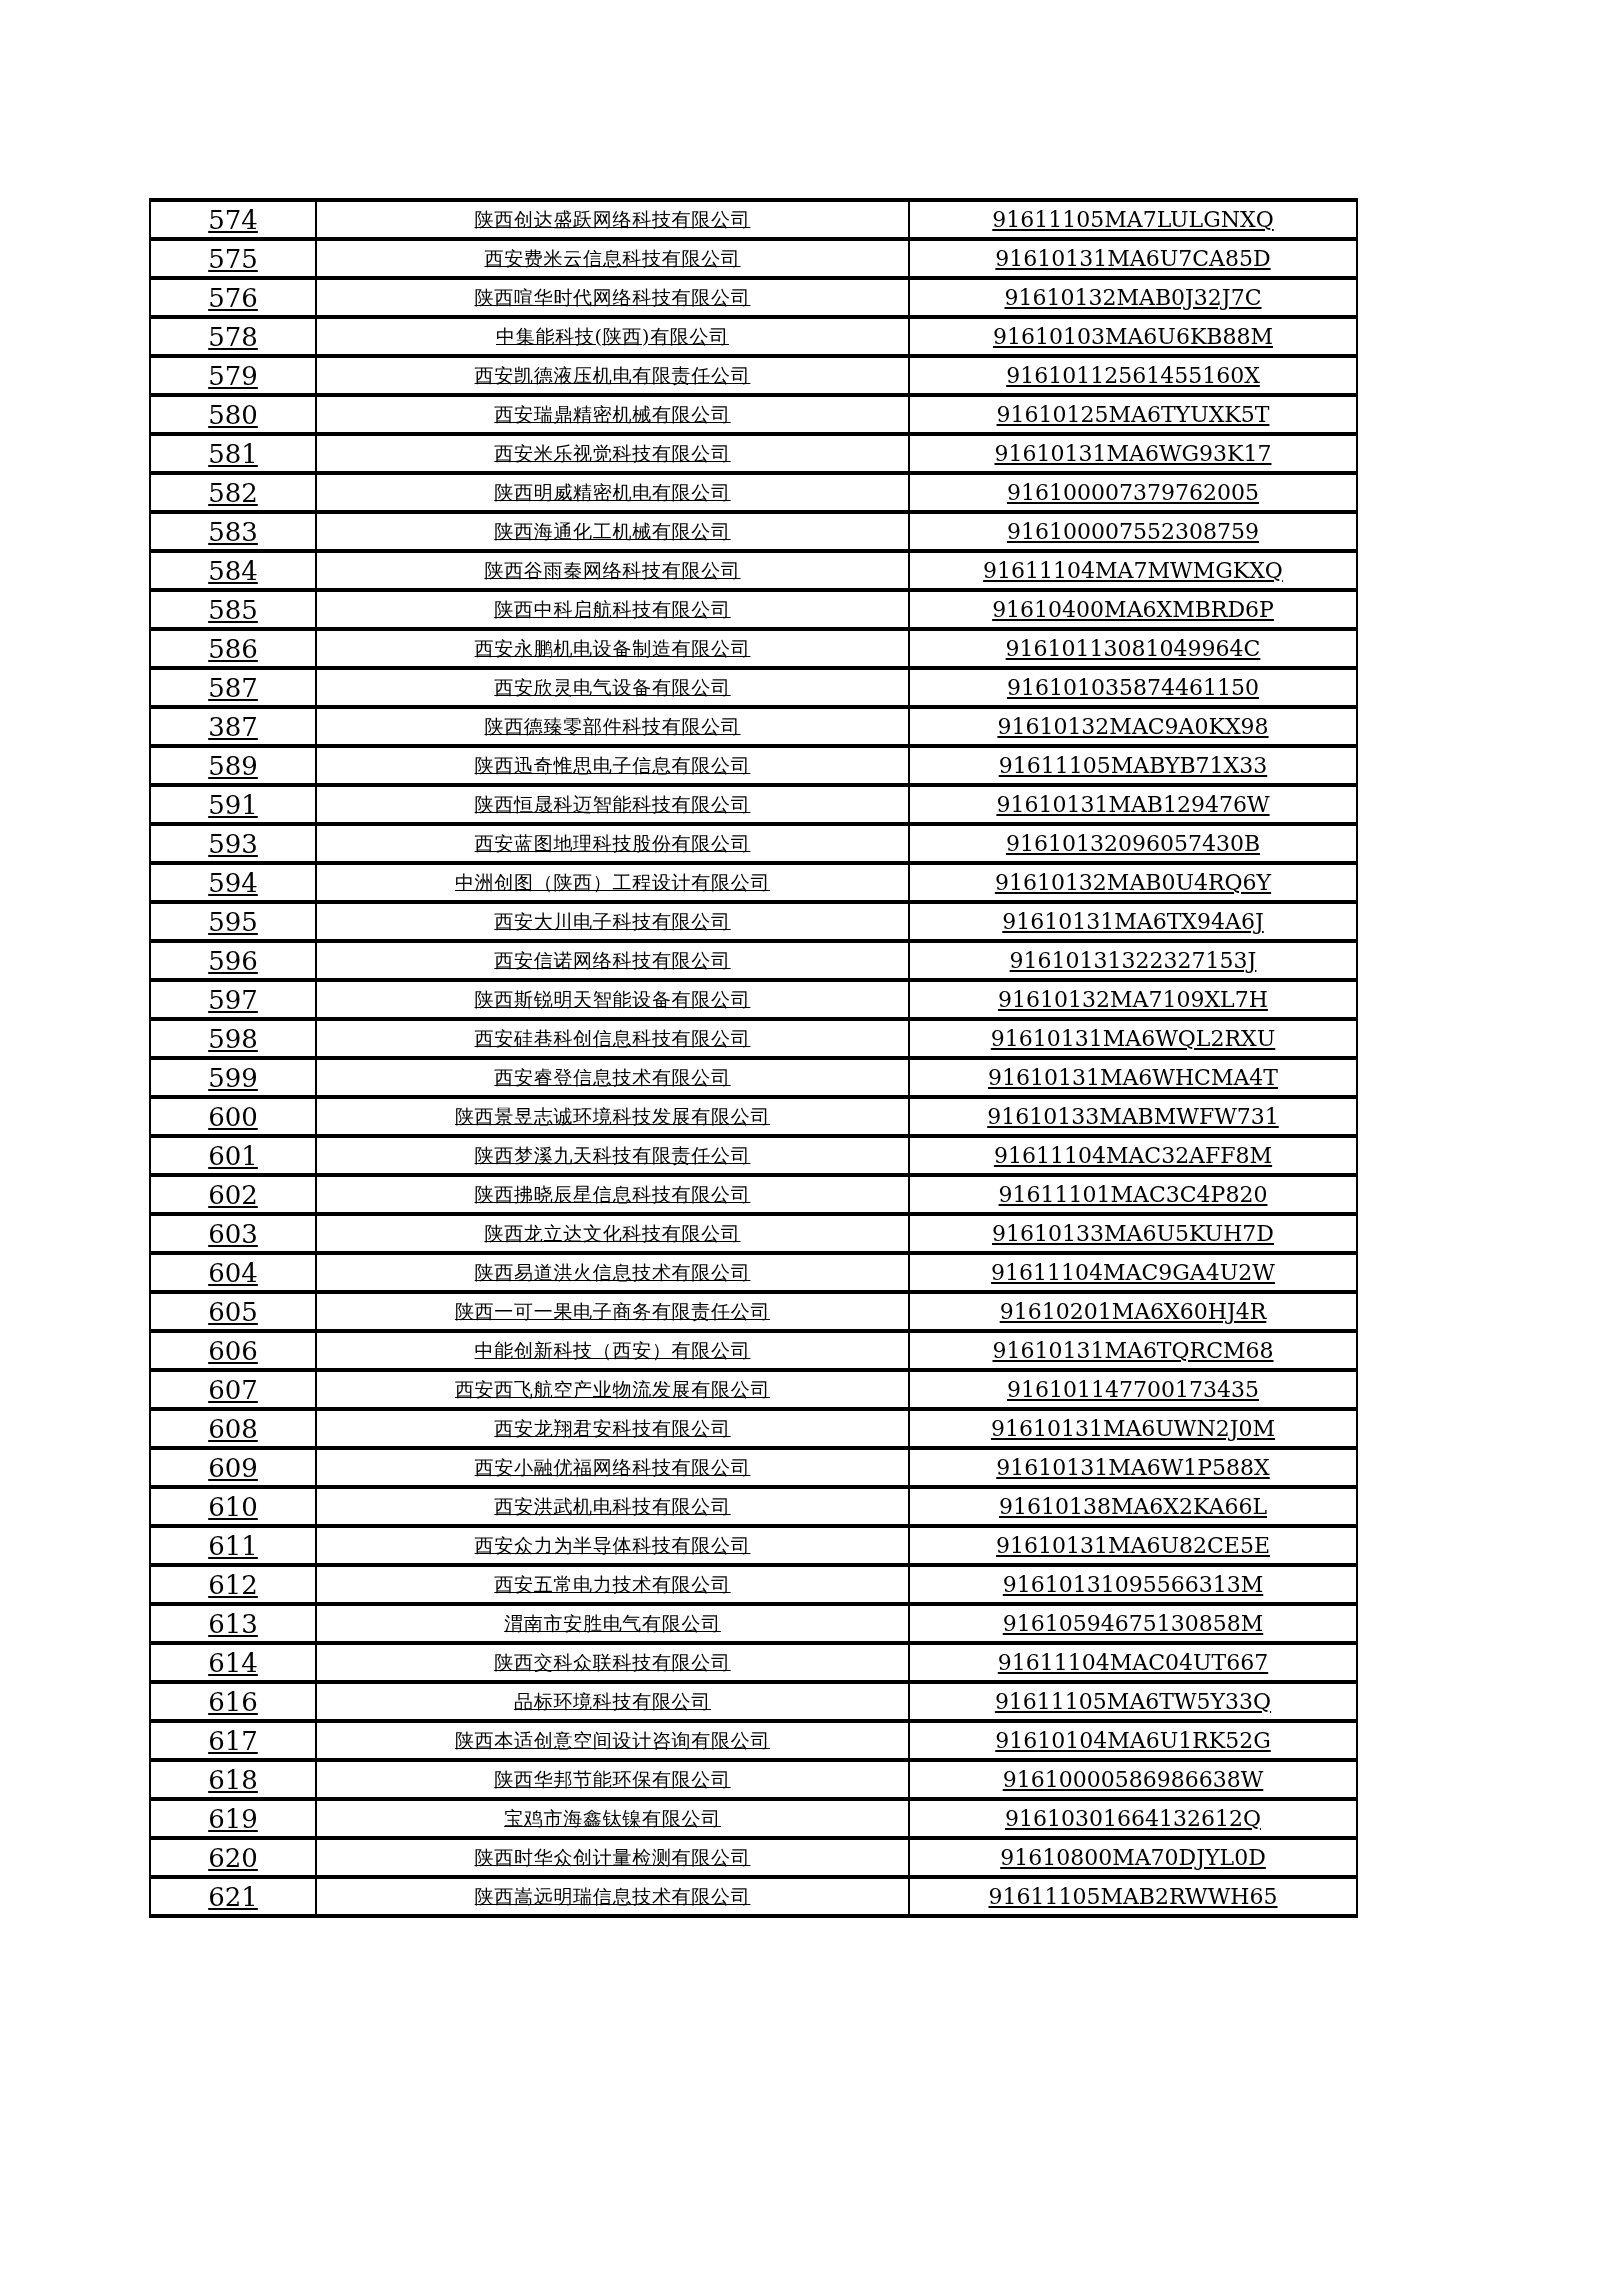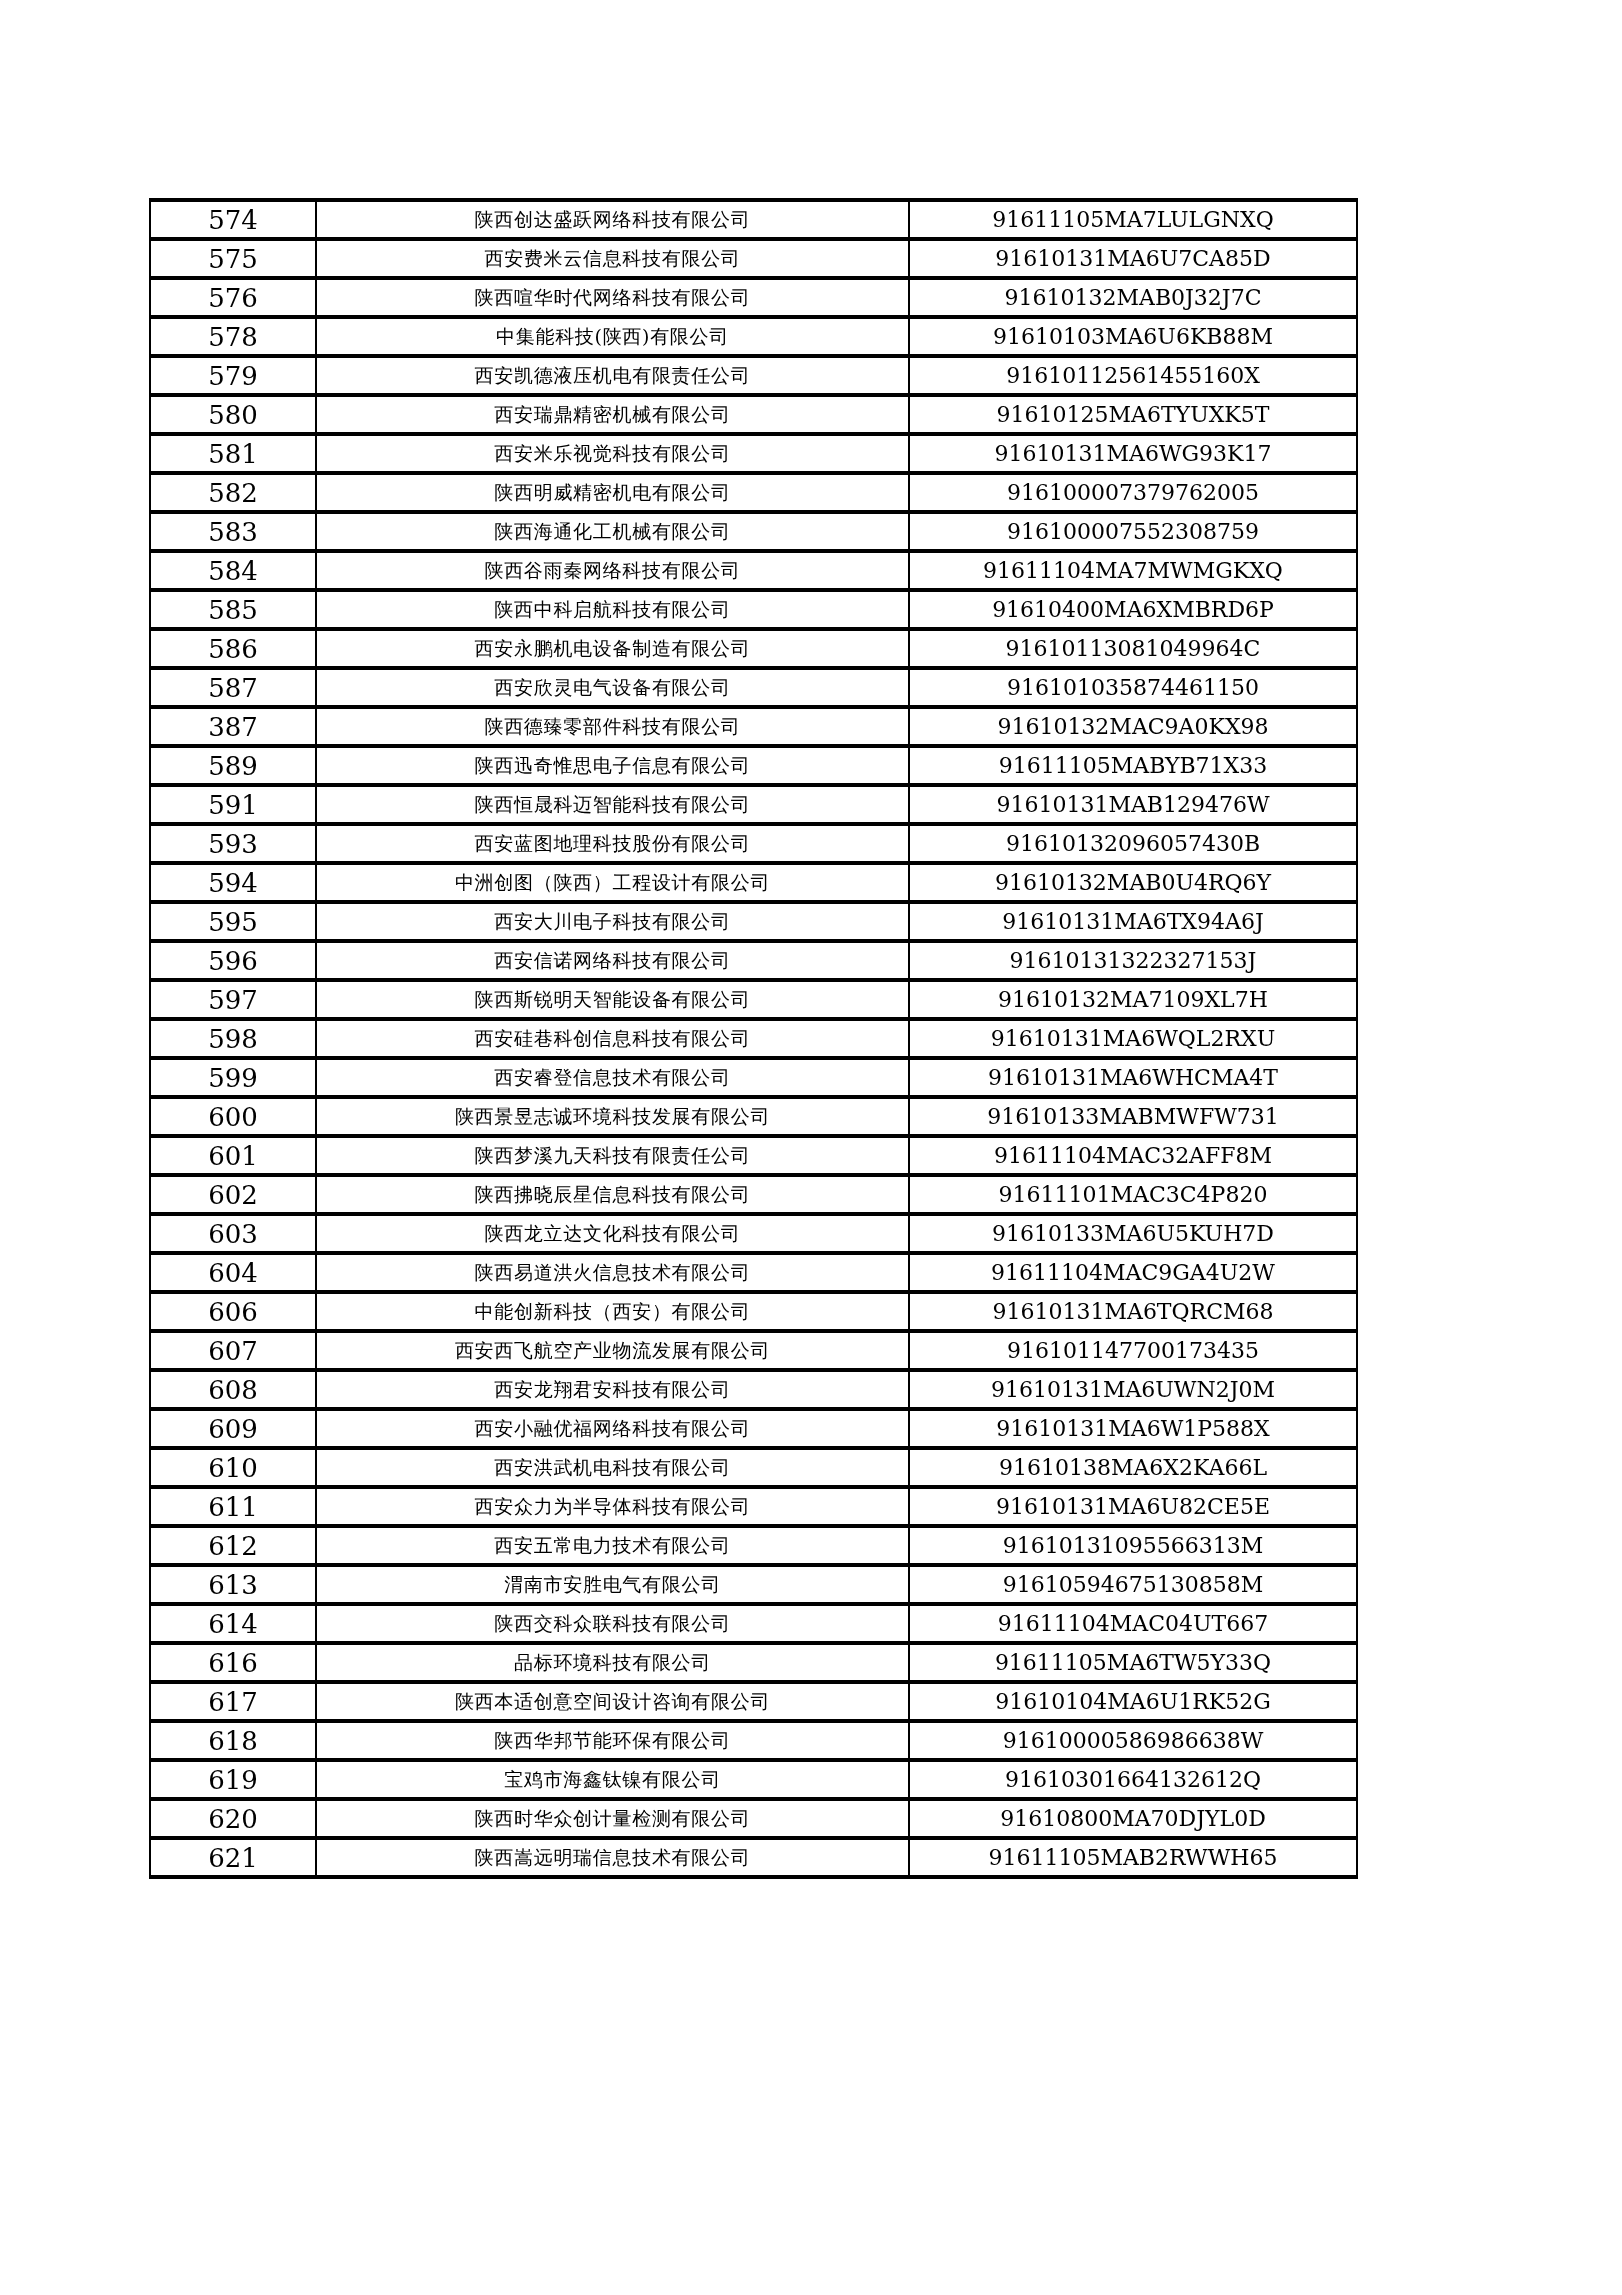--- a/index.html
+++ b/index.html
@@ -12,20 +12,21 @@
     height: 2295px;
     position: relative;
     font-family: "DejaVu Serif", "Liberation Serif", serif;
     color: #000000;
   }
   .table-wrap {
     position: absolute;
     left: 149px;
     top: 198px;
     width: 1106px;
+    text-decoration: underline;
   }
   table.company-table {
     border-collapse: collapse;
     table-layout: fixed;
     width: 100%;
   }
   table.company-table td {
     border-left: 2.6px solid #000;
     border-right: 2.6px solid #000;
     border-top: 4.6px solid #000;
@@ -186,20 +187,25 @@
           <td class="col-no">603</td>
           <td class="col-name">陕西龙立达文化科技有限公司</td>
           <td class="col-code">91610133MA6U5KUH7D</td>
         </tr>
         <tr>
           <td class="col-no">604</td>
           <td class="col-name">陕西易道洪火信息技术有限公司</td>
           <td class="col-code">91611104MAC9GA4U2W</td>
         </tr>
         <tr>
+          <td class="col-no">605</td>
+          <td class="col-name">陕西一可一果电子商务有限责任公司</td>
+          <td class="col-code">91610201MA6X60HJ4R</td>
+        </tr>
+        <tr>
           <td class="col-no">606</td>
           <td class="col-name">中能创新科技（西安）有限公司</td>
           <td class="col-code">91610131MA6TQRCM68</td>
         </tr>
         <tr>
           <td class="col-no">607</td>
           <td class="col-name">西安西飞航空产业物流发展有限公司</td>
           <td class="col-code">916101147700173435</td>
         </tr>
         <tr>

